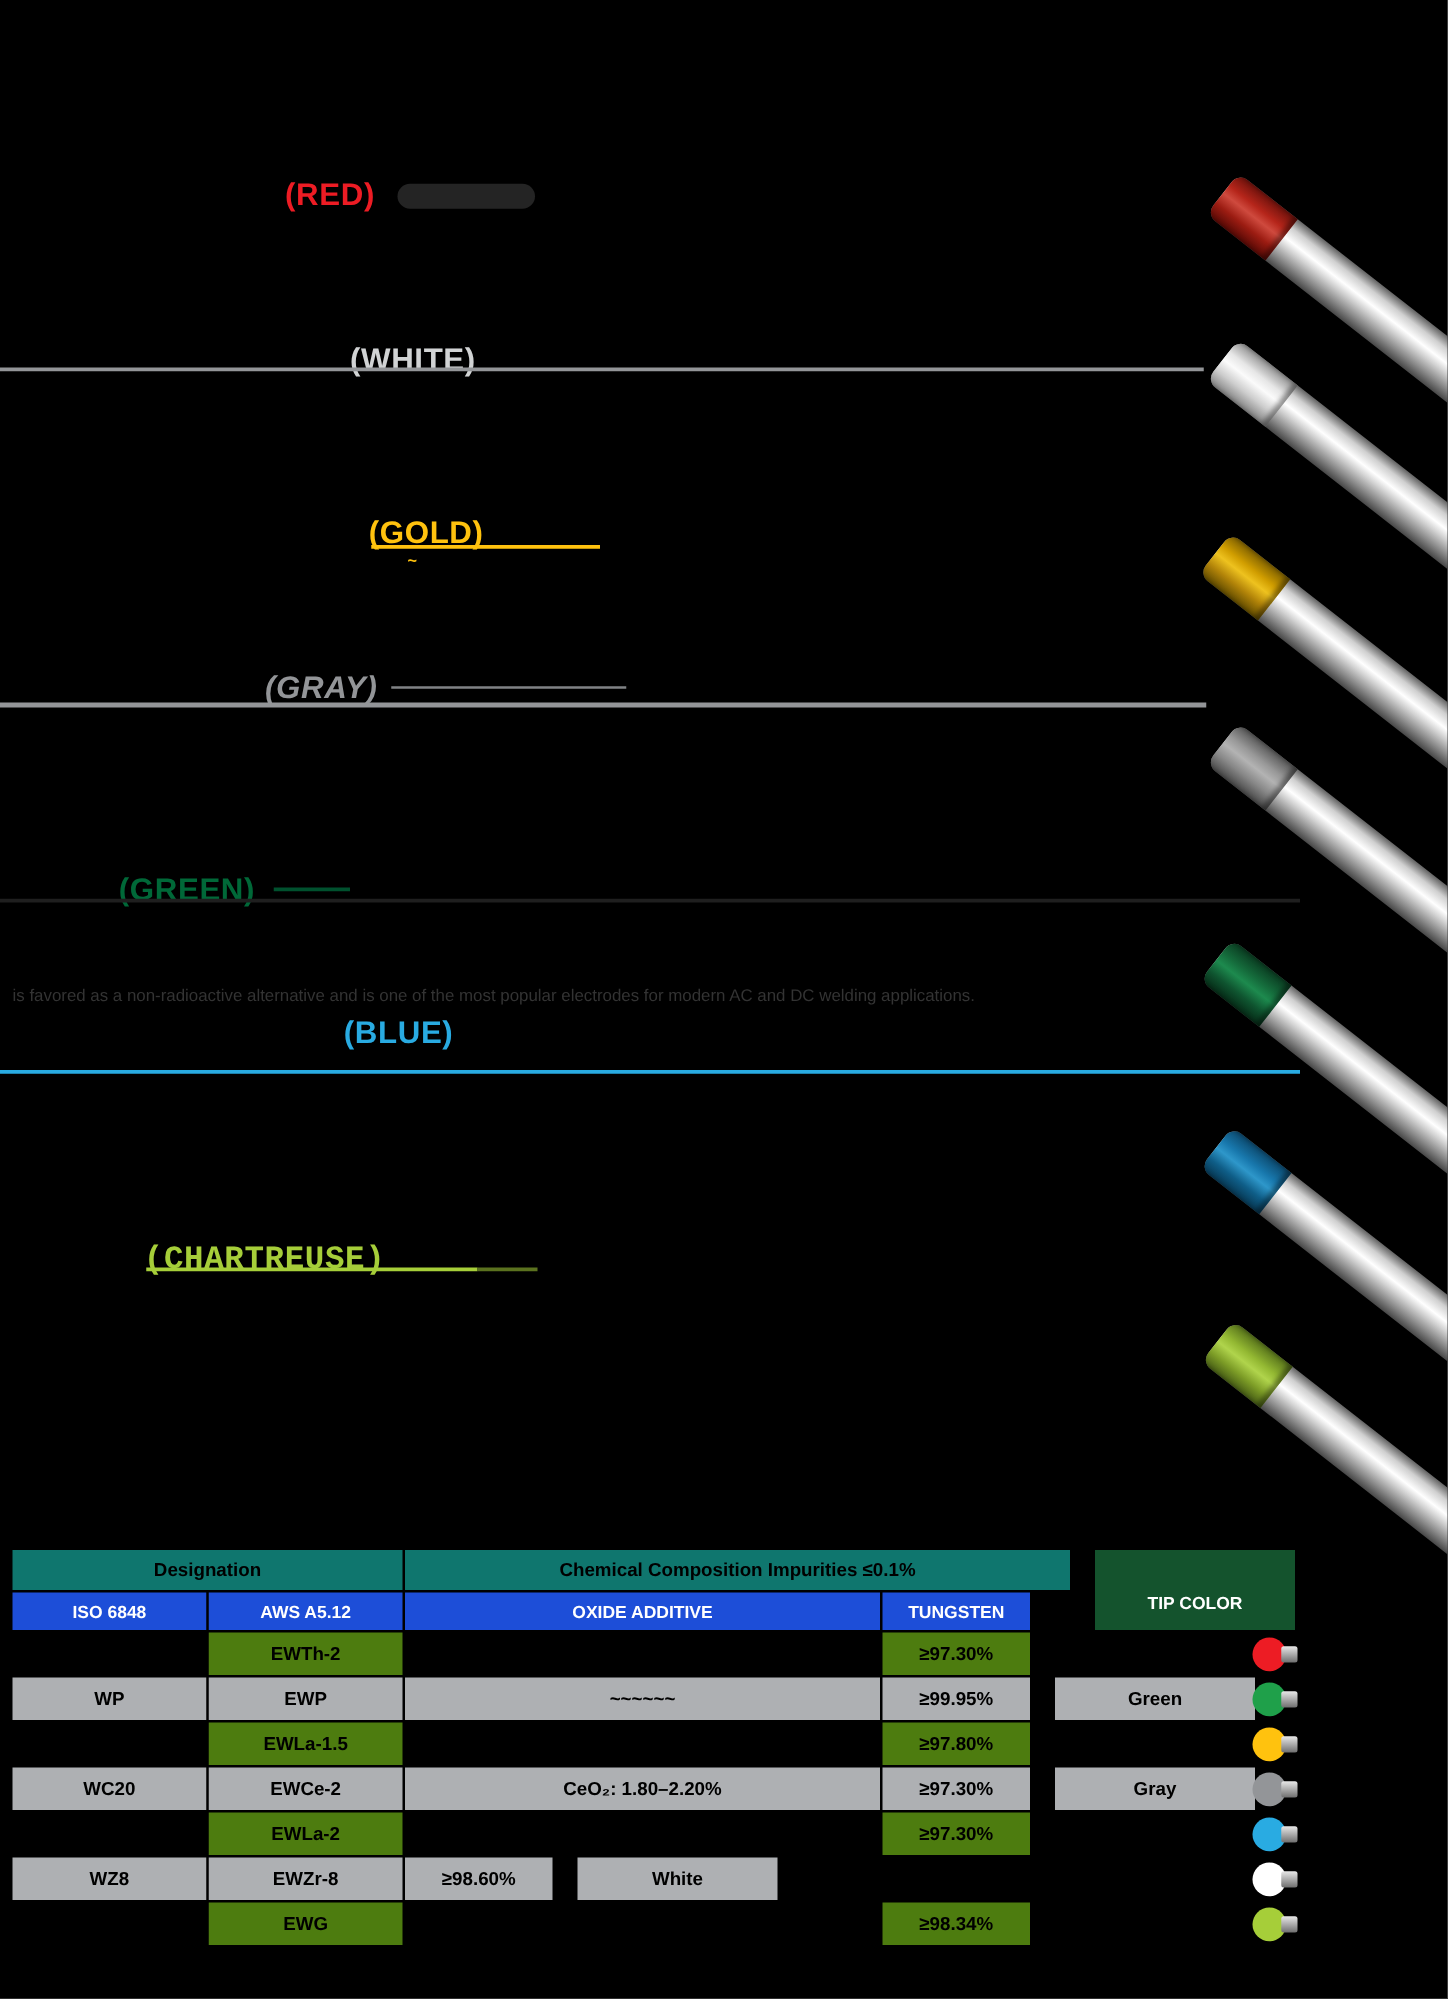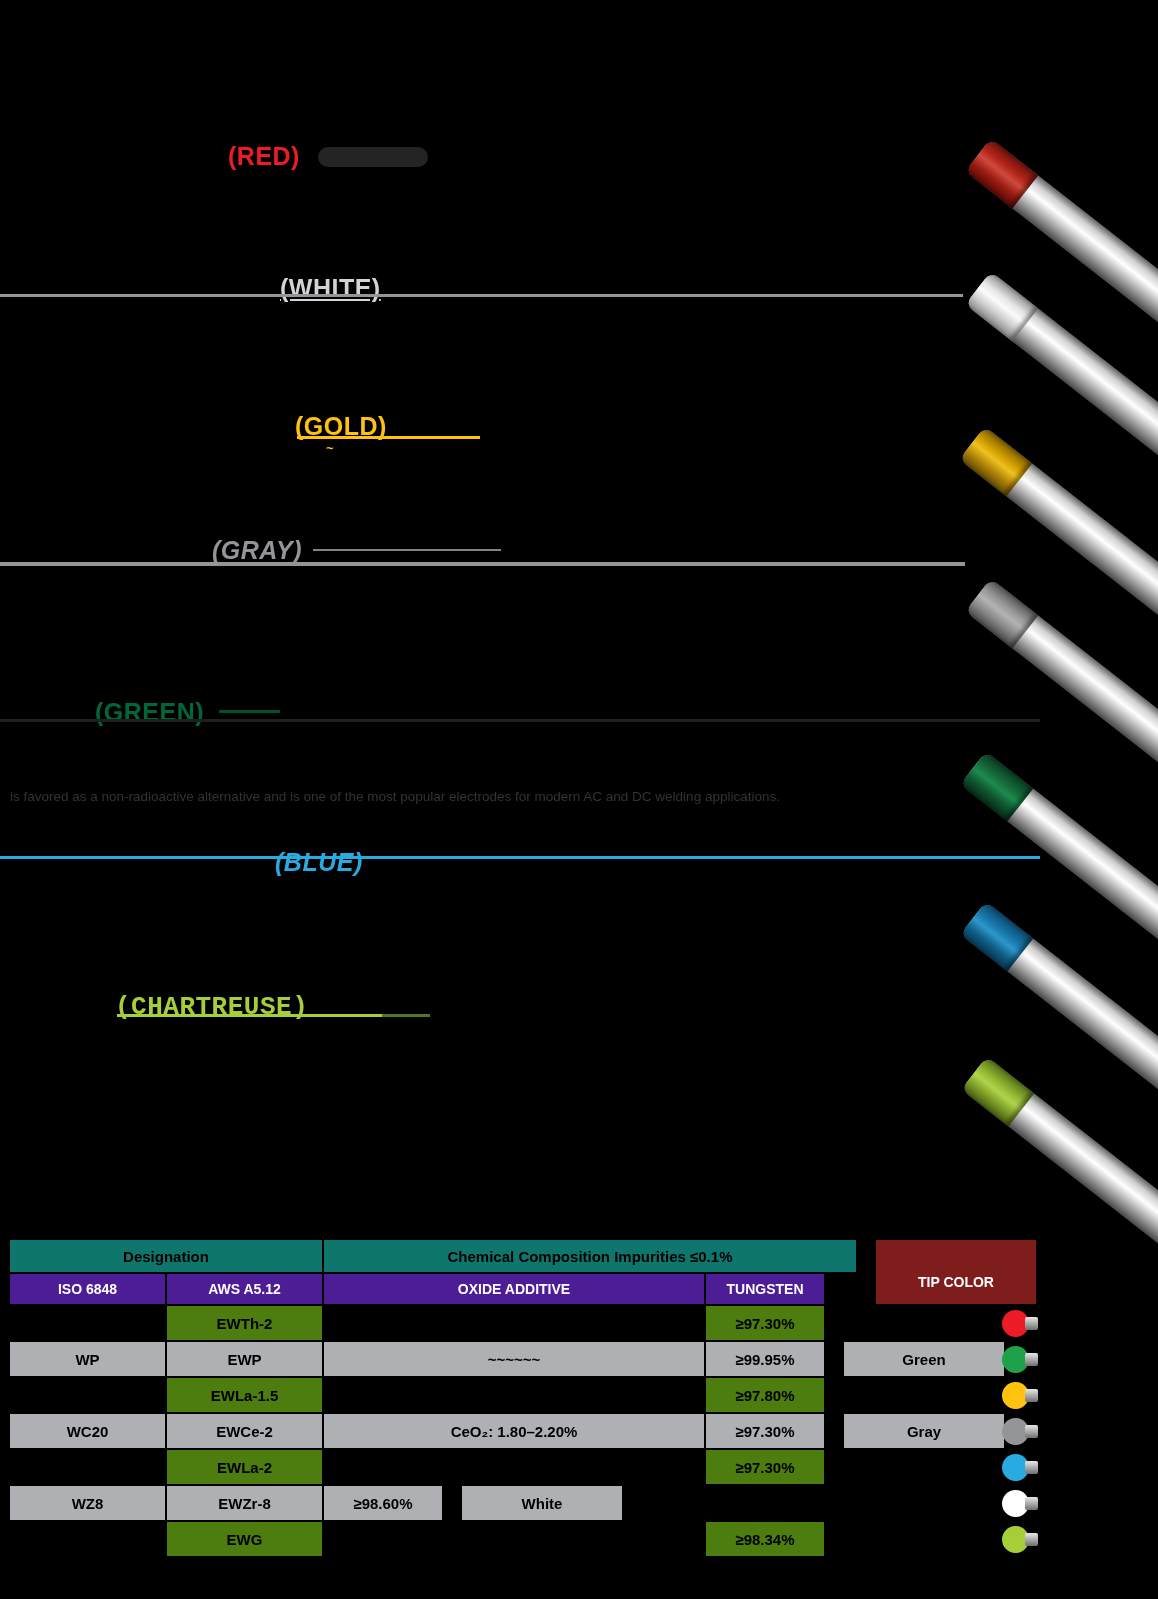--- a/index.html
+++ b/index.html
@@ -35,58 +35,58 @@
   .tip-chart{background:linear-gradient(to bottom,#55701a,#93b832 32%,#b0d44c 50%,#7d9d27 74%,#465c15);}
 
   
   .tbl{position:absolute; left:10px; top:1240px; width:1026px;}
   .trow{display:flex; gap:2px; margin-bottom:2px;}
   .cell{font-weight:bold; font-size:15px; color:#000; display:flex; align-items:center; justify-content:center; text-align:center;}
   .h32{height:32px}.h30{height:30px}.h34{height:34px}
   .w-iso{width:155px}.w-aws{width:155px}.w-ox{width:380px}.w-tg{width:118px}.w-sp{width:16px}.w-tip{width:160px}
   .w-des{width:312px}.w-chem{width:532px}
   .bg-h1{background:#0f766e}
-  .bg-h2{background:#4c1d95; color:#fff; font-size:14px}
+  .bg-h2{background:#1d4ed8; color:#fff; font-size:14px}
   .bg-a{background:#4d7c0f}
   .bg-b{background:#aeb0b3}
   .bg-k{background:#000}
   .bg-none{background:transparent}
   .tip-header{position:absolute; top:0; right:0; width:160px; height:64px;
-    background:#7f1d1d; color:#fff; font-weight:bold; font-size:14px;
+    background:#14532d; color:#fff; font-weight:bold; font-size:14px;
     display:flex; align-items:center; justify-content:center;
     padding-top:20px; box-sizing:border-box;margin-left:30px;}
   .dot{position:absolute; left:1002px; width:27px; height:27px; border-radius:50%;}
   .dot::after{content:""; position:absolute; left:23px; top:7px; width:13px; height:13px;
     background:linear-gradient(to bottom,#e8e8e8,#6f6f6f); border-radius:2px;}
 </style>
 </head>
 <body>
 
 <div class="page">
 
   <div class="hd" style="left: 228px; top: 142px; color: rgb(237, 28, 36);">(RED)</div>
   <div class="pill" style="left:318px; top:147px; width:110px; height:20px;"></div>
 
-  <div class="hd" style="left: 280px; top: 274px; color: rgb(209, 211, 212); text-decoration: underline;">(WHITE)</div>
+  <div class="hd" style="left: 280px; top: 274px; color: rgb(209, 211, 212);">(WHITE)</div>
   <div class="line" style="left:0; top:294px; width:963px; height:3px; background:#939598;"></div>
 
   <div class="hd" style="left: 295px; top: 412px; color: rgb(255, 194, 14);">(GOLD)</div>
   <div class="line" style="left:297px; top:436px; width:183px; height:3px; background:#ffc20e;"></div>
   <div class="tilde" style="left: 326px; top: 441px; color: rgb(255, 194, 14);">~</div>
 
   <div class="hd it" style="left: 212px; top: 536px; color: rgb(147, 149, 152);">(GRAY)</div>
   <div class="line" style="left:313px; top:549px; width:188px; height:2px; background:#808285;"></div>
   <div class="line" style="left:0; top:562px; width:965px; height:4px; background:#939598;"></div>
 
   <div class="hd" style="left: 95px; top: 698px; color: rgb(0, 104, 56);">(GREEN)</div>
   <div class="line" style="left:219px; top:710px; width:61px; height:3px; background:#00512e;"></div>
   <div class="line" style="left:0; top:719px; width:1040px; height:3px; background:#1f1f1f;"></div>
   <div class="body-line" style="left:10px; top:766px;margin-top:23px;">is favored as a non-radioactive alternative and is one of the most popular electrodes for modern AC and DC welding applications.</div>
 
-  <div class="hd" style="left: 275px; top: 848px; color: rgb(41, 171, 226); font-style: italic;">(BLUE)</div>
+  <div class="hd" style="left: 275px; top: 812px; color: rgb(41, 171, 226);">(BLUE)</div>
   <div class="line" style="left:0; top:856px; width:1040px; height:3px; background:#29abe2;"></div>
 
   <div class="hd big" style="left: 115px; top: 992px; color: rgb(166, 206, 57); font-family: Liberation Mono, monospace;">(CHARTREUSE)</div>
   <div class="line" style="left:117px; top:1014px; width:265px; height:3px; background:#a6ce39;"></div>
   <div class="line" style="left:382px; top:1014px; width:48px; height:3px; background:#5b721f;"></div>
 
   <div class="rod" style="left:978px; top:134px;">
     <div class="tipseg tip-red"></div>
     </div>
   <div class="rod" style="left:978px; top:267px;">

